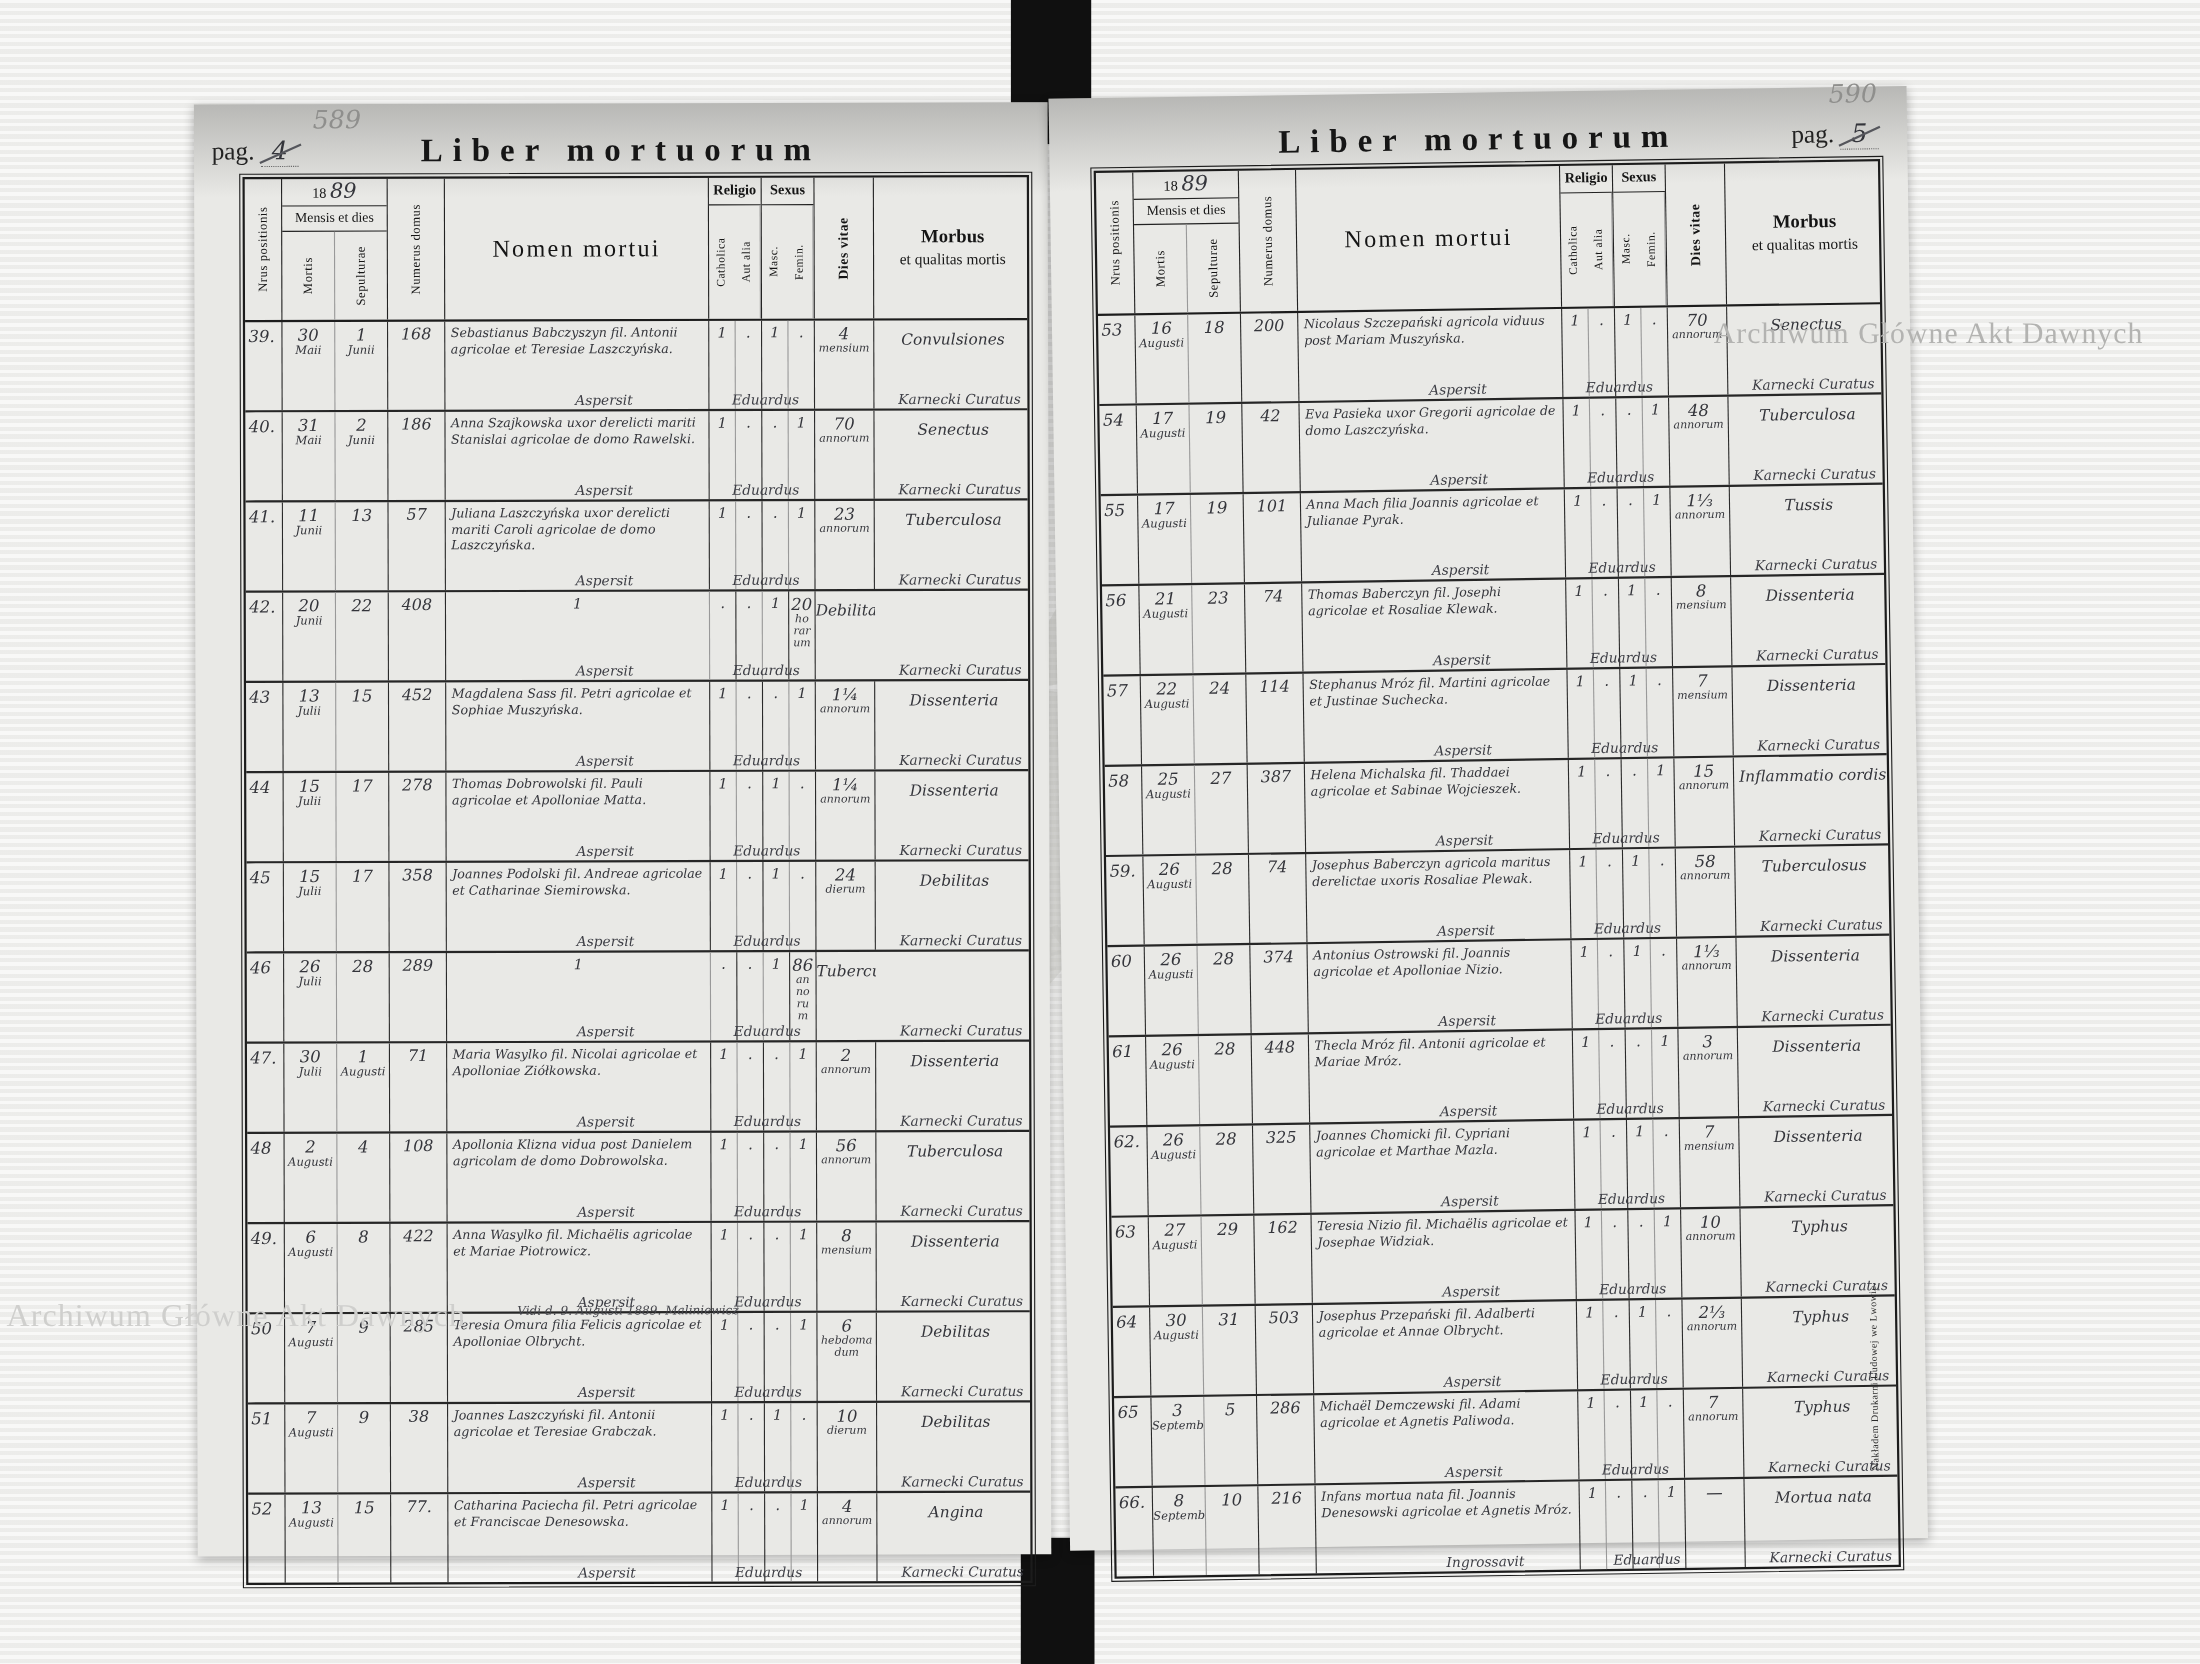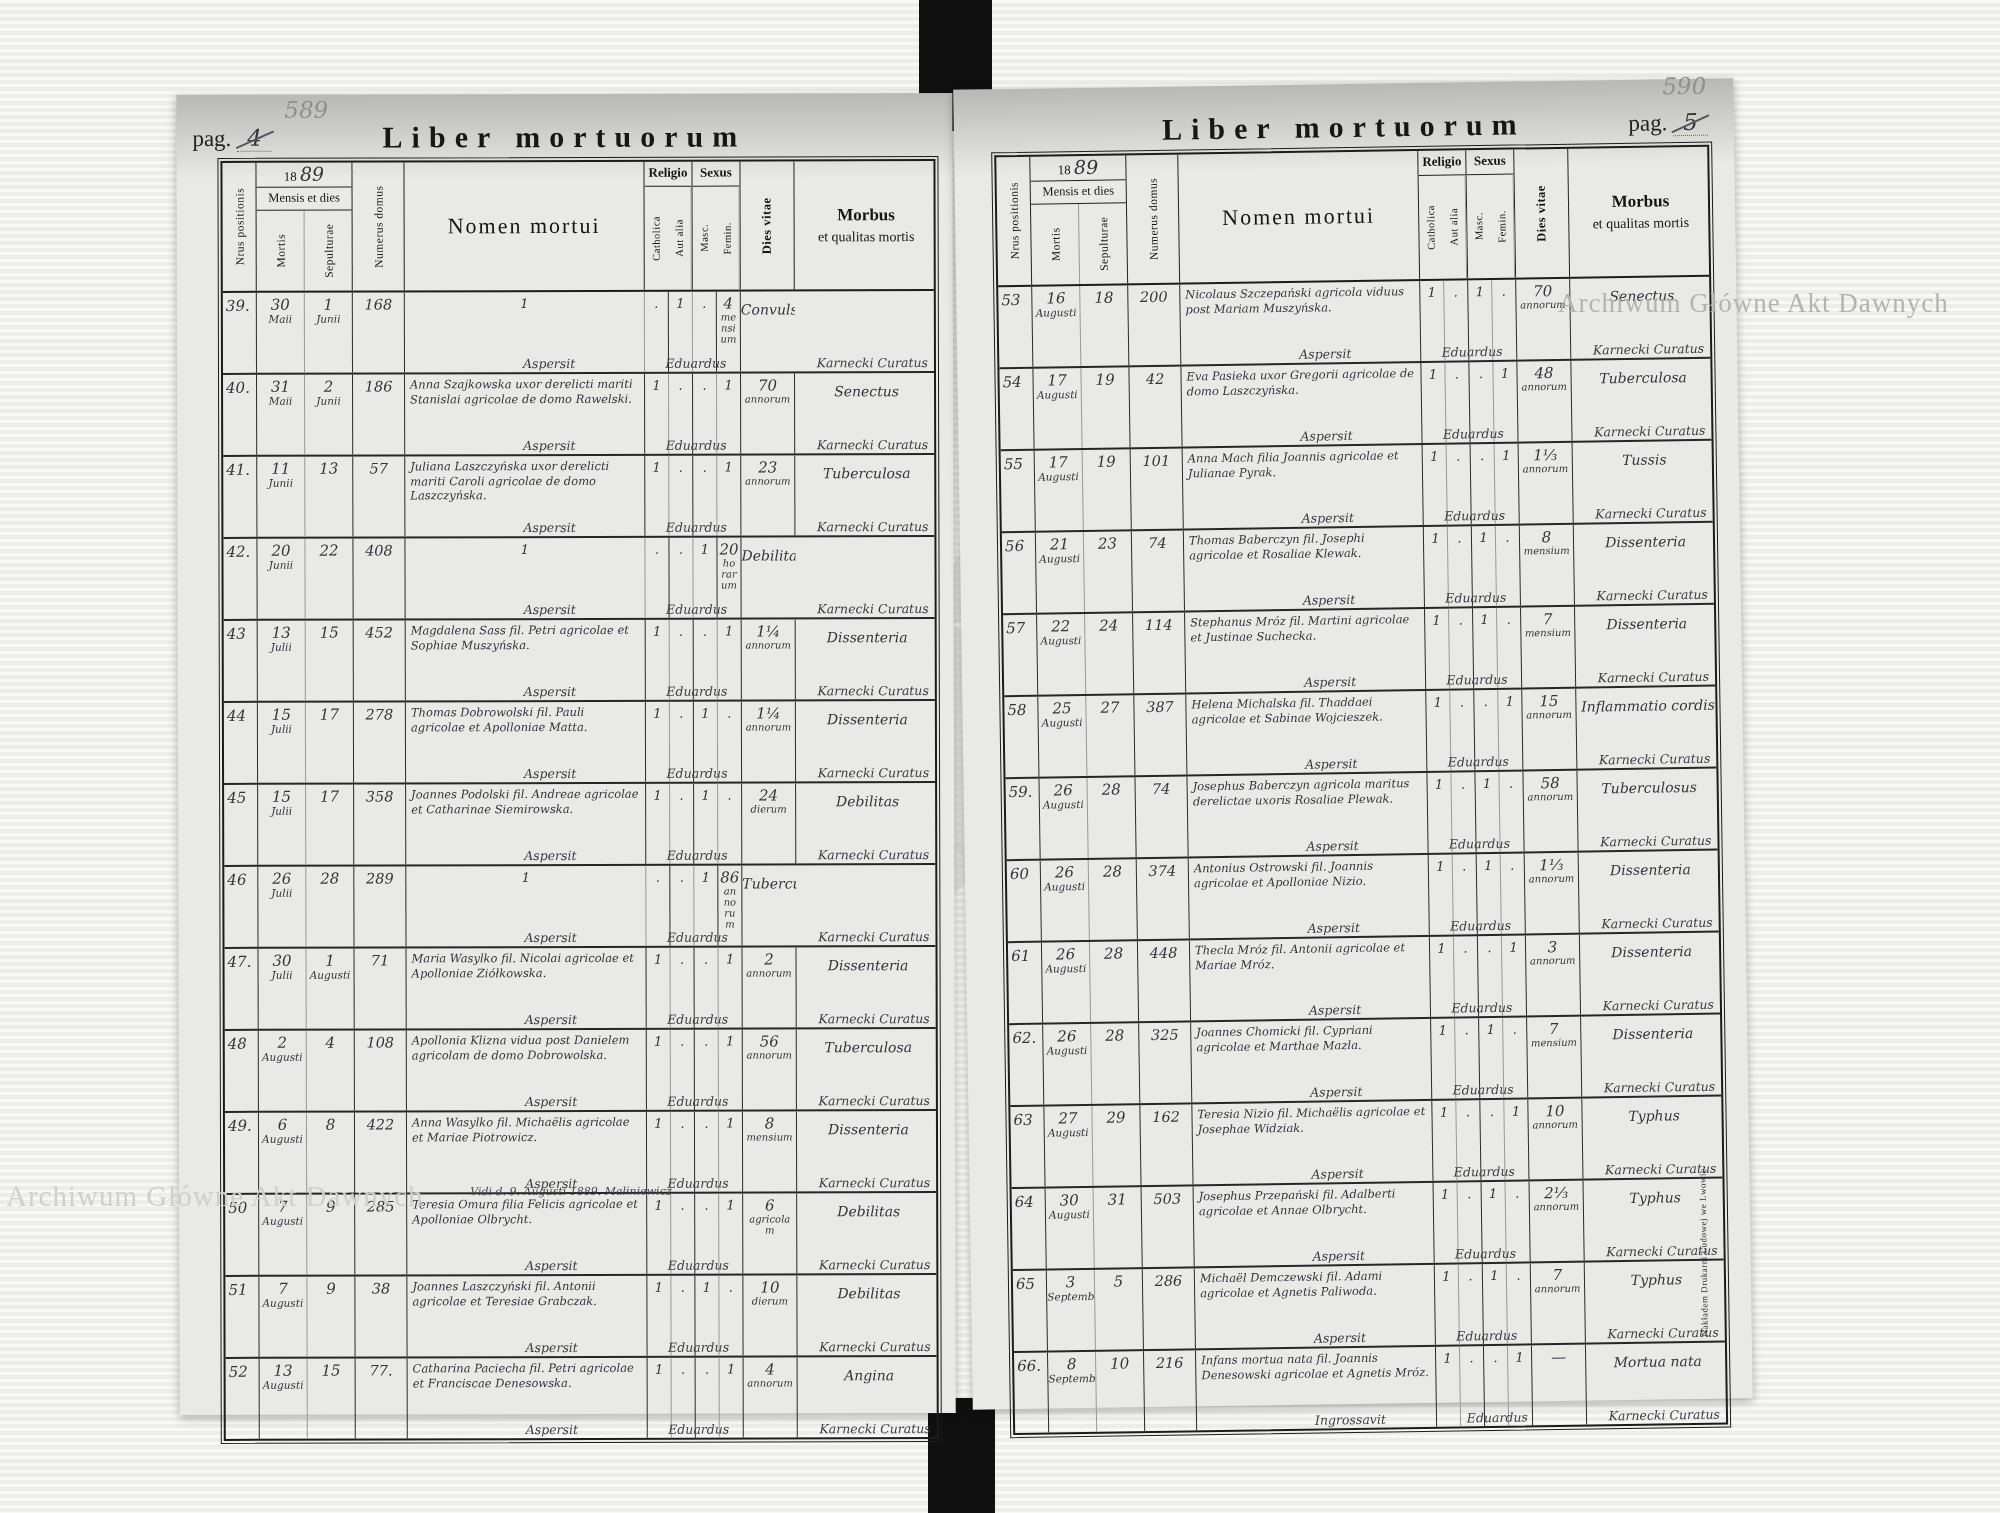--- a/index.html
+++ b/index.html
@@ -176,20 +176,21 @@
     <div class="cell b-maj c-nr hw">39.</div>
     <div class="cell b-min c-date">
       <span class="d hw">30</span>
               <span class="m hw">Maii</span>
     </div>
     <div class="cell b-maj c-date">
       <span class="d hw">1</span>
               <span class="m hw">Junii</span>
     </div>
     <div class="cell b-maj c-house hw">168</div>
+    <div class="cell b-maj c-name hw">Sebastianus Babczyszyn fil. Antonii agricolae et Teresiae Laszczyńska.</div>
     <div class="cell b-min c-mark hw">1</div>
     <div class="cell b-maj c-mark hw">.</div>
     <div class="cell b-min c-mark hw">1</div>
     <div class="cell b-maj c-mark hw">.</div>
     <div class="cell b-maj c-age">
       <span class="d hw">4</span>
               <span class="u hw">mensium</span>
     </div>
     <div class="cell c-morb hw">Convulsiones</div>
     <div class="sig hw">
@@ -499,21 +500,21 @@
               <span class="m hw"></span>
     </div>
     <div class="cell b-maj c-house hw">285</div>
     <div class="cell b-maj c-name hw">Teresia Omura filia Felicis agricolae et Apolloniae Olbrycht.</div>
     <div class="cell b-min c-mark hw">1</div>
     <div class="cell b-maj c-mark hw">.</div>
     <div class="cell b-min c-mark hw">.</div>
     <div class="cell b-maj c-mark hw">1</div>
     <div class="cell b-maj c-age">
       <span class="d hw">6</span>
-              <span class="u hw">agricolam</span>
+              <span class="u hw">hebdomadum</span>
     </div>
     <div class="cell c-morb hw">Debilitas</div>
     <div class="sig hw">
       <span>Aspersit</span>
               <span>Eduardus</span>
               <span>Karnecki Curatus</span>
     </div>
     <div class="note hw">Vidi d. 9. Augusti 1889. Maliniewicz</div>
   </div>
 

